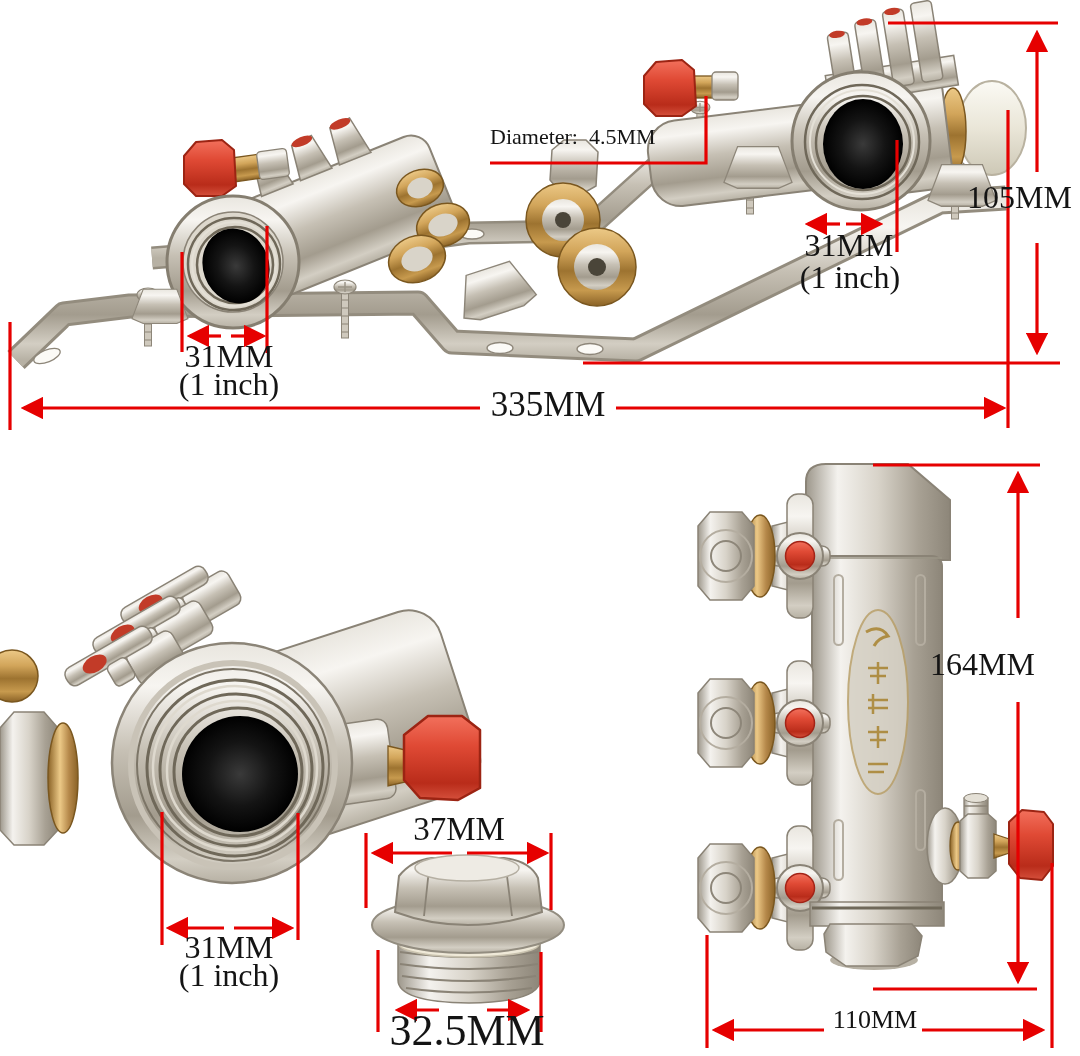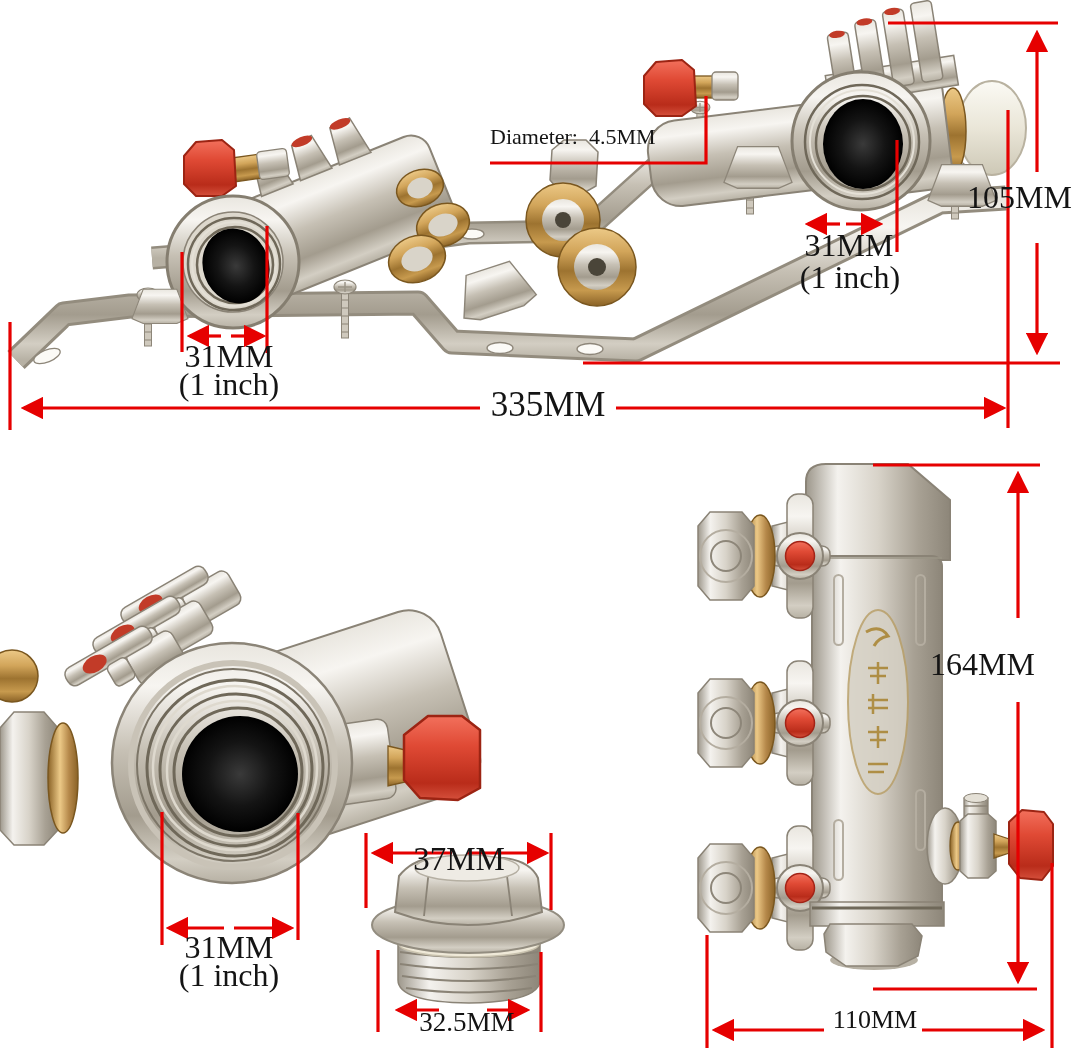--- a/index.html
+++ b/index.html
@@ -397,19 +397,19 @@
 <div class="dim-label" style="left:967px;top:181px;font-size:32px;">105MM</div>
 
 <div class="dim-label ctr" style="left:229px;top:340px;font-size:32px;">31MM</div>
 <div class="dim-label ctr" style="left:229px;top:368px;font-size:32px;">(1 inch)</div>
 
 <div class="dim-label ctr" style="left:548px;top:387px;font-size:35px;text-align:center;">335MM</div>
 
 <div class="dim-label ctr" style="left:229px;top:931px;font-size:32px;">31MM</div>
 <div class="dim-label ctr" style="left:229px;top:959px;font-size:32px;">(1 inch)</div>
 
-<div class="dim-label ctr" style="left:459px;top:842px;font-size:33px;">37MM</div>
-<div class="dim-label ctr" style="left:467px;top:1008px;font-size:27px;">32.5MM</div>
+<div class="dim-label ctr" style="left:459px;top:812px;font-size:33px;">37MM</div>
+<div class="dim-label ctr" style="left:467px;top:1008px;font-size:44px;">32.5MM</div>
 
 <div class="dim-label" style="left:930px;top:648px;font-size:32px;">164MM</div>
 <div class="dim-label ctr" style="left:875px;top:1006px;font-size:26px;">110MM</div>
 
 </div>
 
 </body></html>

